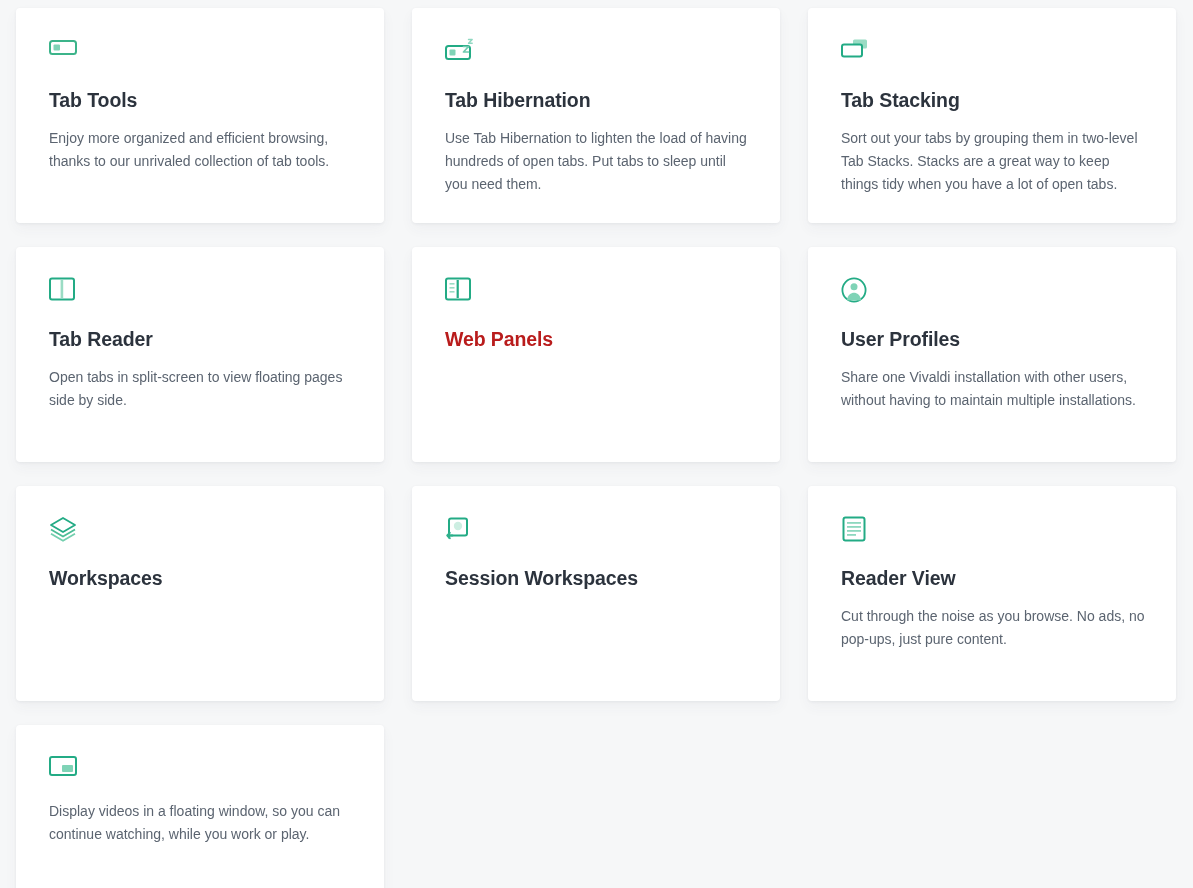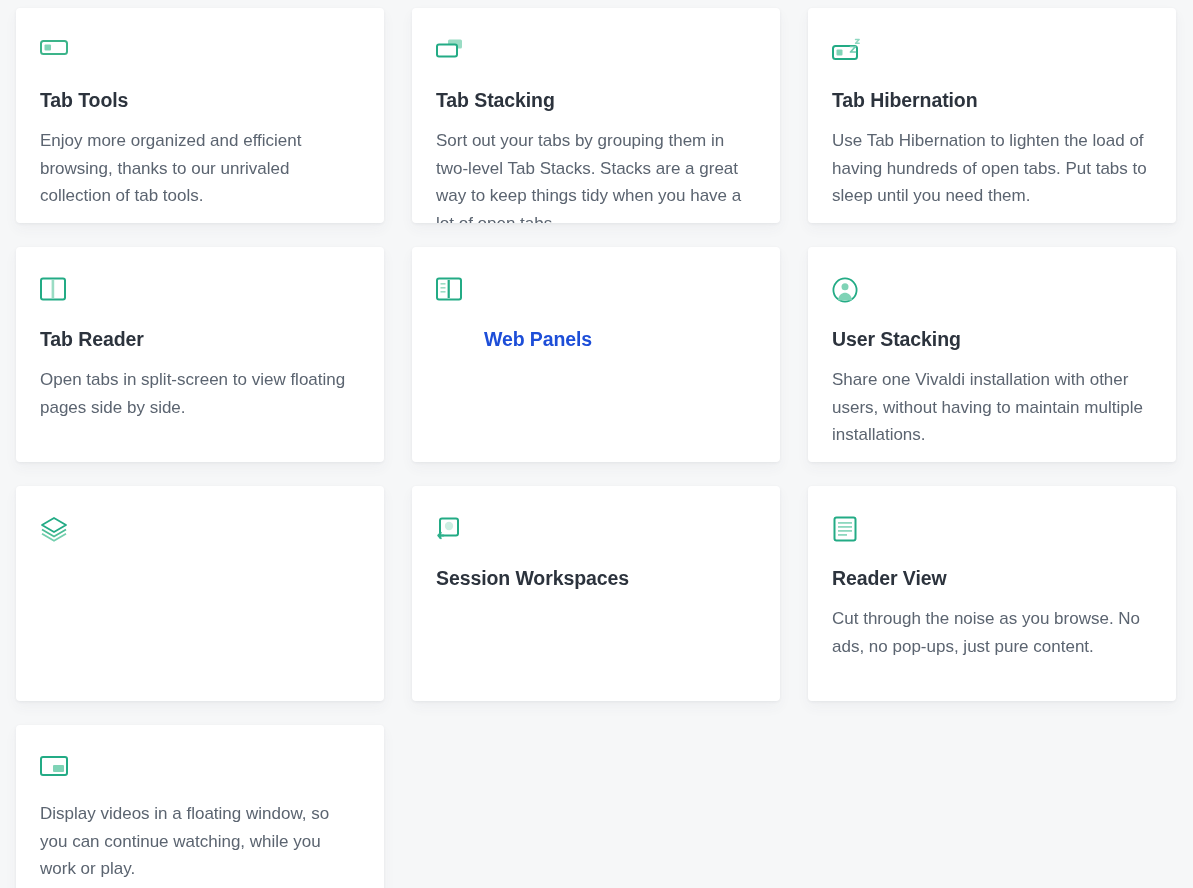--- a/index.html
+++ b/index.html
@@ -22,21 +22,21 @@
     row-gap: 24px;
     padding: 8px 16px 0 16px;
     box-sizing: border-box;
   }
 
   .feature-card {
     background: #ffffff;
     border-radius: 4px;
     box-shadow: 0 1px 3px rgba(60, 72, 88, 0.07),
                 0 6px 14px rgba(60, 72, 88, 0.045);
-    padding: 30px 28px 26px 24px;
+    padding: 30px 28px 26px 33px;
     box-sizing: border-box;
     position: relative;
     overflow: hidden;
   }
 
   .feature-icon {
     height: 30px;
     display: flex;
     align-items: flex-start;
   }
@@ -46,27 +46,26 @@
 
   .feature-title {
     margin: 21px 0 0 0;
     font-size: 19.5px;
     font-weight: bold;
     letter-spacing: -0.1px;
     color: #2c333d;
     line-height: 1.2;
   }
   .feature-title.accent {
-    color: #1d4ed8;
-    margin-left: 48px;
+    color: #b91c1c;
   }
 
   .feature-desc {
     margin: 15px 0 0 0;
-    font-size: 17px;
+    font-size: 14px;
     line-height: 1.62;
     color: #5b6470;
     max-width: 316px;
   }
 </style>
 </head>
 <body>
 
 <div class="feature-grid">
 
@@ -76,40 +75,40 @@
         <rect x="1" y="3" width="26" height="13" rx="2.5" fill="none" stroke="#3cb48a" stroke-width="2"></rect>
         <rect x="4.5" y="6.5" width="6.5" height="6" rx="1" fill="#7fd3b6"></rect>
       </svg>
     </div>
     <h3 class="feature-title">Tab Tools</h3>
     <p class="feature-desc">Enjoy more organized and efficient browsing, thanks to our unrivaled collection of tab tools.</p>
   </div>
 
   <div class="feature-card">
     <div class="feature-icon">
-      <svg width="28" height="22" viewBox="0 0 28 22">
-        <rect x="12" y="1.5" width="14" height="9" rx="1.5" fill="#9adcc4"></rect>
-        <rect x="1" y="6.5" width="20" height="12" rx="2" fill="#ffffff" stroke="#23ab85" stroke-width="2"></rect>
-      </svg>
-    </div>
-    <h3 class="feature-title">Tab Stacking</h3>
-    <p class="feature-desc">Sort out your tabs by grouping them in two-level Tab Stacks. Stacks are a great way to keep things tidy when you have a lot of open tabs.</p>
-  </div>
-
-  <div class="feature-card">
-    <div class="feature-icon">
       <svg width="30" height="24" viewBox="0 0 30 24">
         <rect x="1" y="8" width="24" height="13" rx="2.5" fill="none" stroke="#23ab85" stroke-width="2"></rect>
         <rect x="4.5" y="11.5" width="6" height="6" rx="1" fill="#7fd3b6"></rect>
         <path d="M18.5 8.5 L23.5 8.5 L18.5 14 L23.5 14" fill="none" stroke="#6ecbb0" stroke-width="1.7" stroke-linecap="round" stroke-linejoin="round"></path>
         <path d="M23.5 1.5 L27.2 1.5 L23.5 5.2 L27.2 5.2" fill="none" stroke="#8fd8c1" stroke-width="1.4" stroke-linecap="round" stroke-linejoin="round"></path>
       </svg>
     </div>
     <h3 class="feature-title">Tab Hibernation</h3>
     <p class="feature-desc">Use Tab Hibernation to lighten the load of having hundreds of open tabs. Put tabs to sleep until you need them.</p>
+  </div>
+
+  <div class="feature-card">
+    <div class="feature-icon">
+      <svg width="28" height="22" viewBox="0 0 28 22">
+        <rect x="12" y="1.5" width="14" height="9" rx="1.5" fill="#9adcc4"></rect>
+        <rect x="1" y="6.5" width="20" height="12" rx="2" fill="#ffffff" stroke="#23ab85" stroke-width="2"></rect>
+      </svg>
+    </div>
+    <h3 class="feature-title">Tab Stacking</h3>
+    <p class="feature-desc">Sort out your tabs by grouping them in two-level Tab Stacks. Stacks are a great way to keep things tidy when you have a lot of open tabs.</p>
   </div>
 
   <div class="feature-card">
     <div class="feature-icon">
       <svg width="26" height="24" viewBox="0 0 26 24">
         <rect x="1" y="1.5" width="24" height="21" rx="2" fill="none" stroke="#23ab85" stroke-width="2"></rect>
         <rect x="11.6" y="3" width="2.6" height="18" fill="#9adcc4"></rect>
       </svg>
     </div>
     <h3 class="feature-title">Tab Reader</h3>
@@ -130,32 +129,33 @@
   </div>
 
   <div class="feature-card">
     <div class="feature-icon">
       <svg width="26" height="26" viewBox="0 0 26 26">
         <circle cx="13" cy="13" r="11.6" fill="none" stroke="#23ab85" stroke-width="1.8"></circle>
         <circle cx="13" cy="9.8" r="3.5" fill="#7fd3b6"></circle>
         <path d="M5.9 23.4 C6.6 17.8 10 15.8 13 15.8 C16 15.8 19.4 17.8 20.1 23.4 Z" fill="#7fd3b6"></path>
       </svg>
     </div>
-    <h3 class="feature-title">User Stacking</h3>
+    <h3 class="feature-title">User Profiles</h3>
     <p class="feature-desc">Share one Vivaldi installation with other users, without having to maintain multiple installations.</p>
   </div>
 
   <div class="feature-card">
     <div class="feature-icon">
       <svg width="28" height="26" viewBox="0 0 28 26">
         <path d="M14 2 L26 9 L14 16 L2 9 Z" fill="none" stroke="#23ab85" stroke-width="1.8" stroke-linejoin="round"></path>
         <path d="M2 13.5 L14 20.5 L26 13.5" fill="none" stroke="#4cbd96" stroke-width="1.8" stroke-linejoin="round"></path>
         <path d="M2 17.8 L14 24.8 L26 17.8" fill="none" stroke="#73cfae" stroke-width="1.8" stroke-linejoin="round"></path>
       </svg>
     </div>
+    <h3 class="feature-title">Workspaces</h3>
   </div>
 
   <div class="feature-card">
     <div class="feature-icon">
       <svg width="26" height="26" viewBox="0 0 26 26">
         <path d="M4 20.5 L4 4.5 C4 3.4 4.9 2.5 6 2.5 L20 2.5 C21.1 2.5 22 3.4 22 4.5 L22 17.5 C22 18.6 21.1 19.5 20 19.5 L4.5 19.5" fill="none" stroke="#23ab85" stroke-width="2" stroke-linecap="round" stroke-linejoin="round"></path>
         <circle cx="13" cy="10" r="4.2" fill="#cdeee2"></circle>
         <path d="M8 19.5 L4 19.5 L4 23.2 L1.8 19.5 Z" fill="#2fb18c"></path>
         <path d="M7.5 19.5 L2.2 19.5 M4.8 16.8 L2.2 19.5 L4.8 22.2" fill="none" stroke="#2fb18c" stroke-width="1.9" stroke-linecap="round" stroke-linejoin="round"></path>
       </svg>

